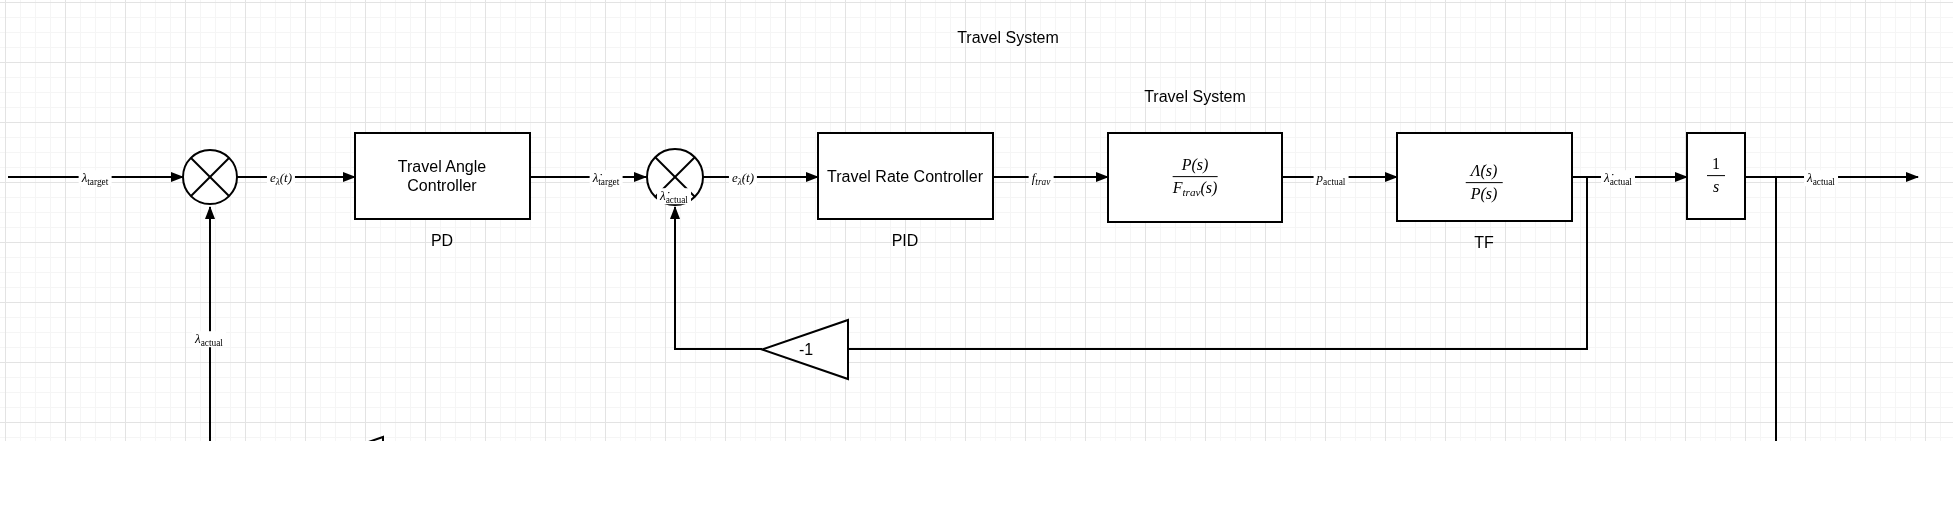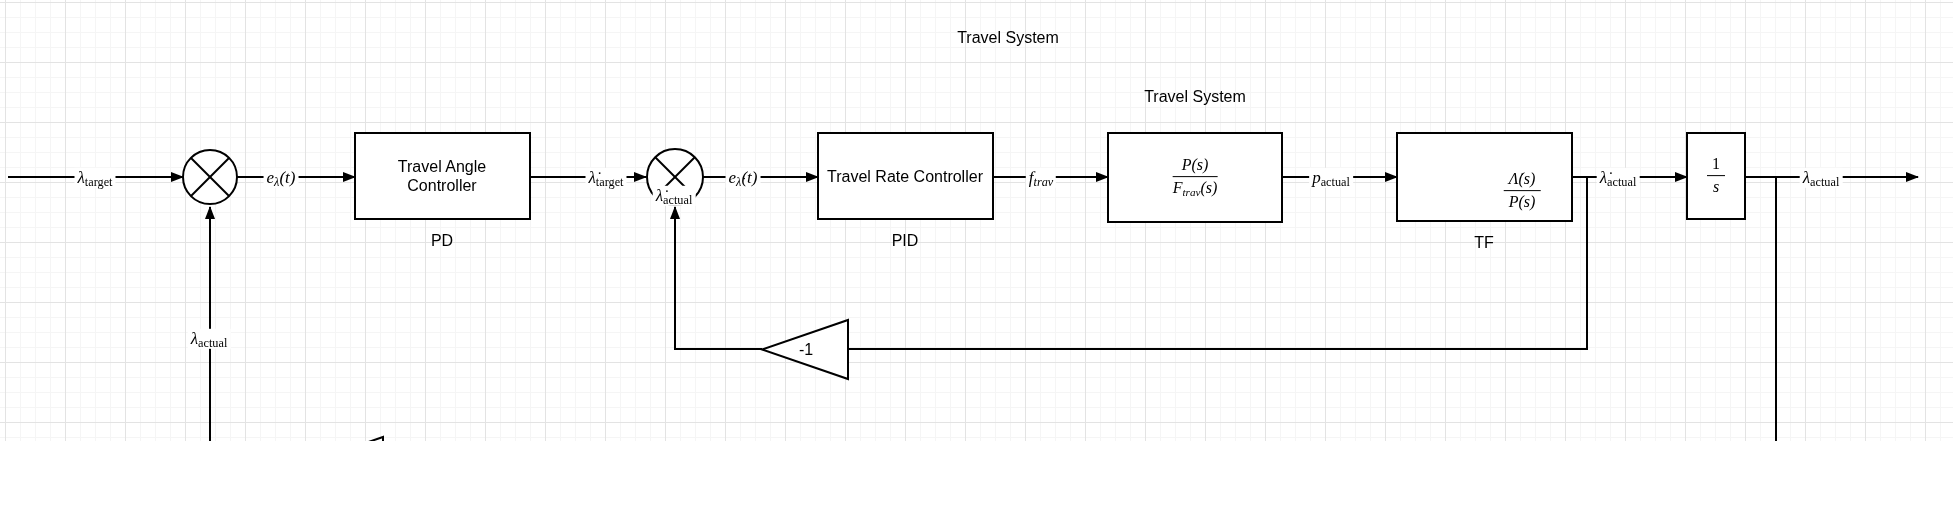--- a/index.html
+++ b/index.html
@@ -20,21 +20,21 @@
   }
   .canvas svg{position:absolute;left:0;top:0;}
   .lbl{
     position:absolute;
     transform:translate(-50%,-50%);
     white-space:nowrap;
     text-align:center;
     line-height:1.2;
   }
   .sans{font-family:"Liberation Sans",sans-serif;font-size:16px;}
-  .math{font-family:"Liberation Serif",serif;font-size:17px;font-style:italic;}
+  .math{font-family:"Liberation Serif",serif;font-size:13px;font-style:italic;}
   .math sub{font-size:0.72em;vertical-align:-0.28em;line-height:0;}
   .sub-up{font-style:normal;}
   .sub-it{font-style:italic;}
   .onwire{background:#ffffff;padding:0 3px;}
   .blocktext{font-size:16px;line-height:19px;}
   .frac{
     display:inline-block;text-align:center;
     font-family:"Liberation Serif",serif;font-size:16px;font-style:italic;
     background:#fff;line-height:1.15;
   }
@@ -100,21 +100,21 @@
   <div class="lbl blocktext" style="left:905px;top:176px;">Travel Rate Controller</div>
   <div class="lbl sans" style="left:905px;top:241px;text-align:right;">PID</div>
 
   <div class="lbl" style="left:1195px;top:177px;">
     <span class="frac">
       <span class="num">P(s)</span>
       <span class="den"><span>F</span><sub class="sub-it">trav</sub><span>(s)</span></span>
     </span>
   </div>
 
-  <div class="lbl" style="left:1484px;top:191px;margin-left:38px;">
+  <div class="lbl" style="left:1484px;top:183px;">
     <span class="frac">
       <span class="num">Λ̇(s)</span>
       <span class="den">P(s)</span>
     </span>
   </div>
   <div class="lbl sans" style="left:1484px;top:243px;">TF</div>
 
   <div class="lbl" style="left:1716px;top:176px;">
     <span class="frac">
       <span class="num up">1</span>

